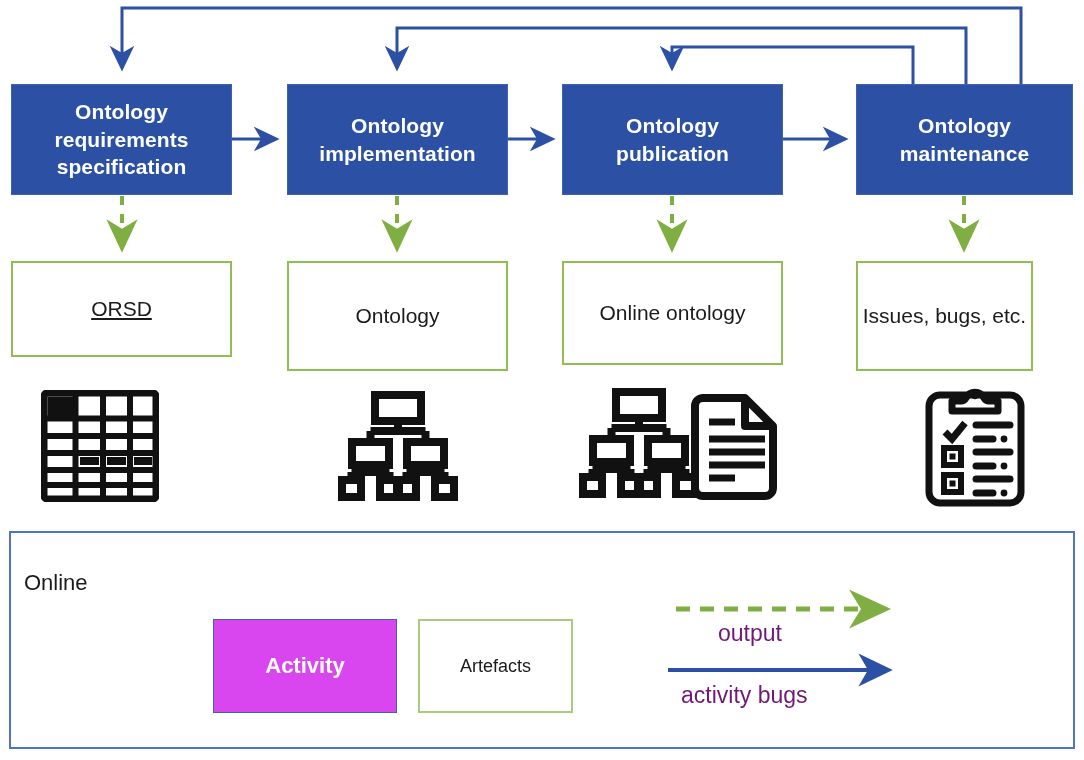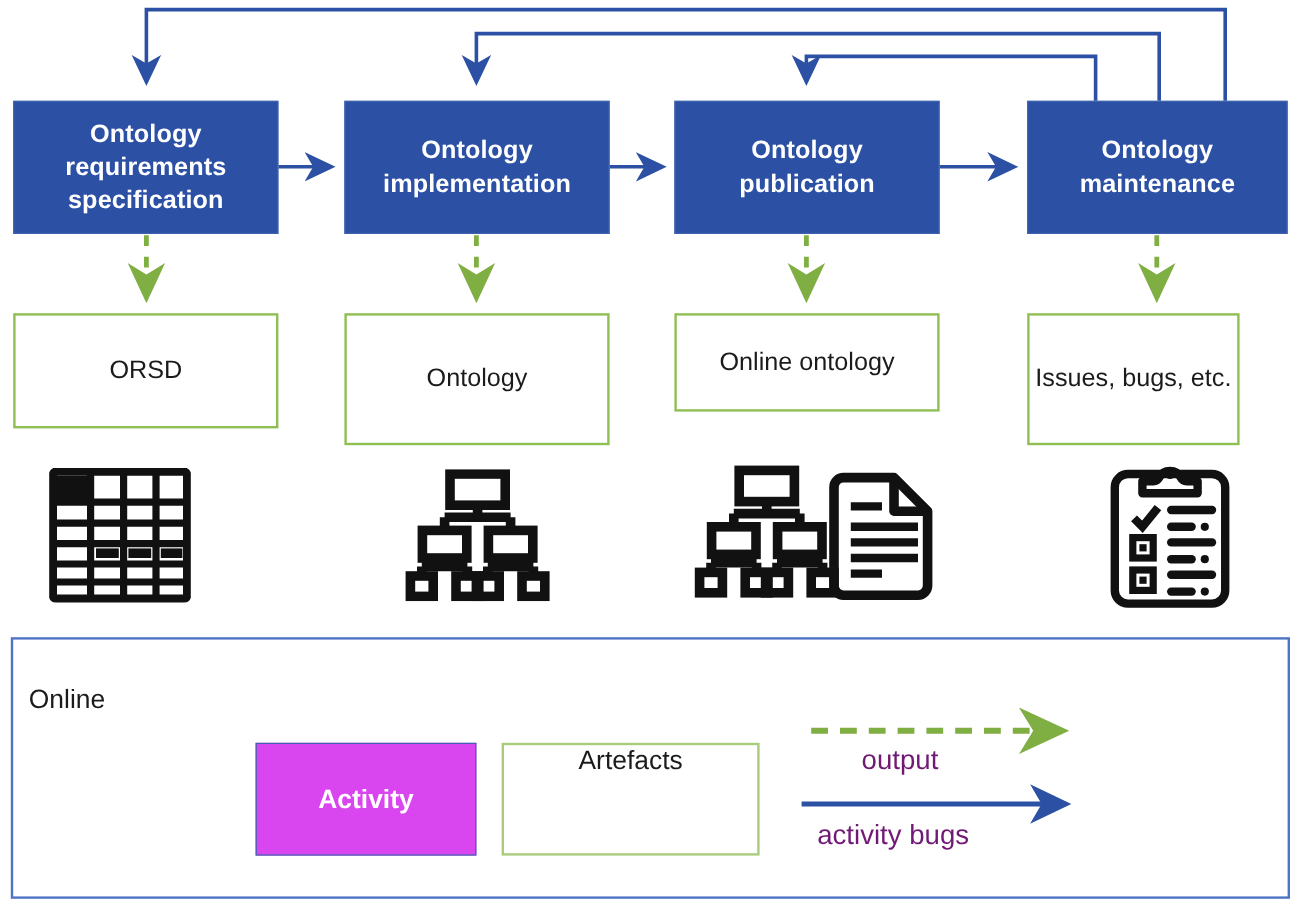--- a/index.html
+++ b/index.html
@@ -107,30 +107,30 @@
     justify-content: center;
     color: #ffffff;
     font-size: 22px;
     font-weight: bold;
     z-index: 4;
   }
   .legend-artefacts {
     position: absolute;
     left: 418px;
     top: 619px;
-    width: 215px;
+    width: 155px;
     height: 94px;
     background: #ffffff;
     border: 2px solid #A8CC7C;
     box-sizing: border-box;
     display: flex;
-    align-items: flex-start;
+    align-items: center;
     justify-content: center;
     color: #1b1b1b;
-    font-size: 22px;
+    font-size: 18px;
     z-index: 4;
   }
   .legend-key-label {
     position: absolute;
     font-size: 23px;
     color: #701a75;
     z-index: 4;
     white-space: nowrap;
   }
   .legend-output-label { left: 718px; top: 620px; }
@@ -186,29 +186,29 @@
   <div class="activity-box" style="left:562px; top:84px; width:221px; height:111px;">
     <span style="white-space:pre-line;">Ontology
 publication</span>
   </div>
 
   <div class="activity-box" style="left:856px; top:84px; width:217px; height:111px;">
     <span style="white-space:pre-line;">Ontology
 maintenance</span>
   </div>
 
-  <div class="artefact-box" style="left:11px; top:261px; width:221px; height:96px;">
+  <div class="artefact-box" style="left:11px; top:261px; width:221px; height:96px;text-decoration:underline;">
     <span>ORSD</span>
   </div>
 
   <div class="artefact-box" style="left:287px; top:261px; width:221px; height:110px;">
     <span>Ontology</span>
   </div>
 
-  <div class="artefact-box" style="left:562px; top:261px; width:221px; height:82px;">
+  <div class="artefact-box" style="left:562px; top:261px; width:221px; height:104px;">
     <span>Online ontology</span>
   </div>
 
   <div class="artefact-box" style="left:856px; top:261px; width:177px; height:110px;">
     <span>Issues, bugs, etc.</span>
   </div>
 
   <div class="icon-slot" style="left:40px; top:388px; width:120px; height:115px;">
     <svg width="118" height="112" viewBox="0 0 118 112">
       <rect x="3" y="3" width="112" height="106" rx="3" fill="none" stroke="#111" stroke-width="7"></rect>

